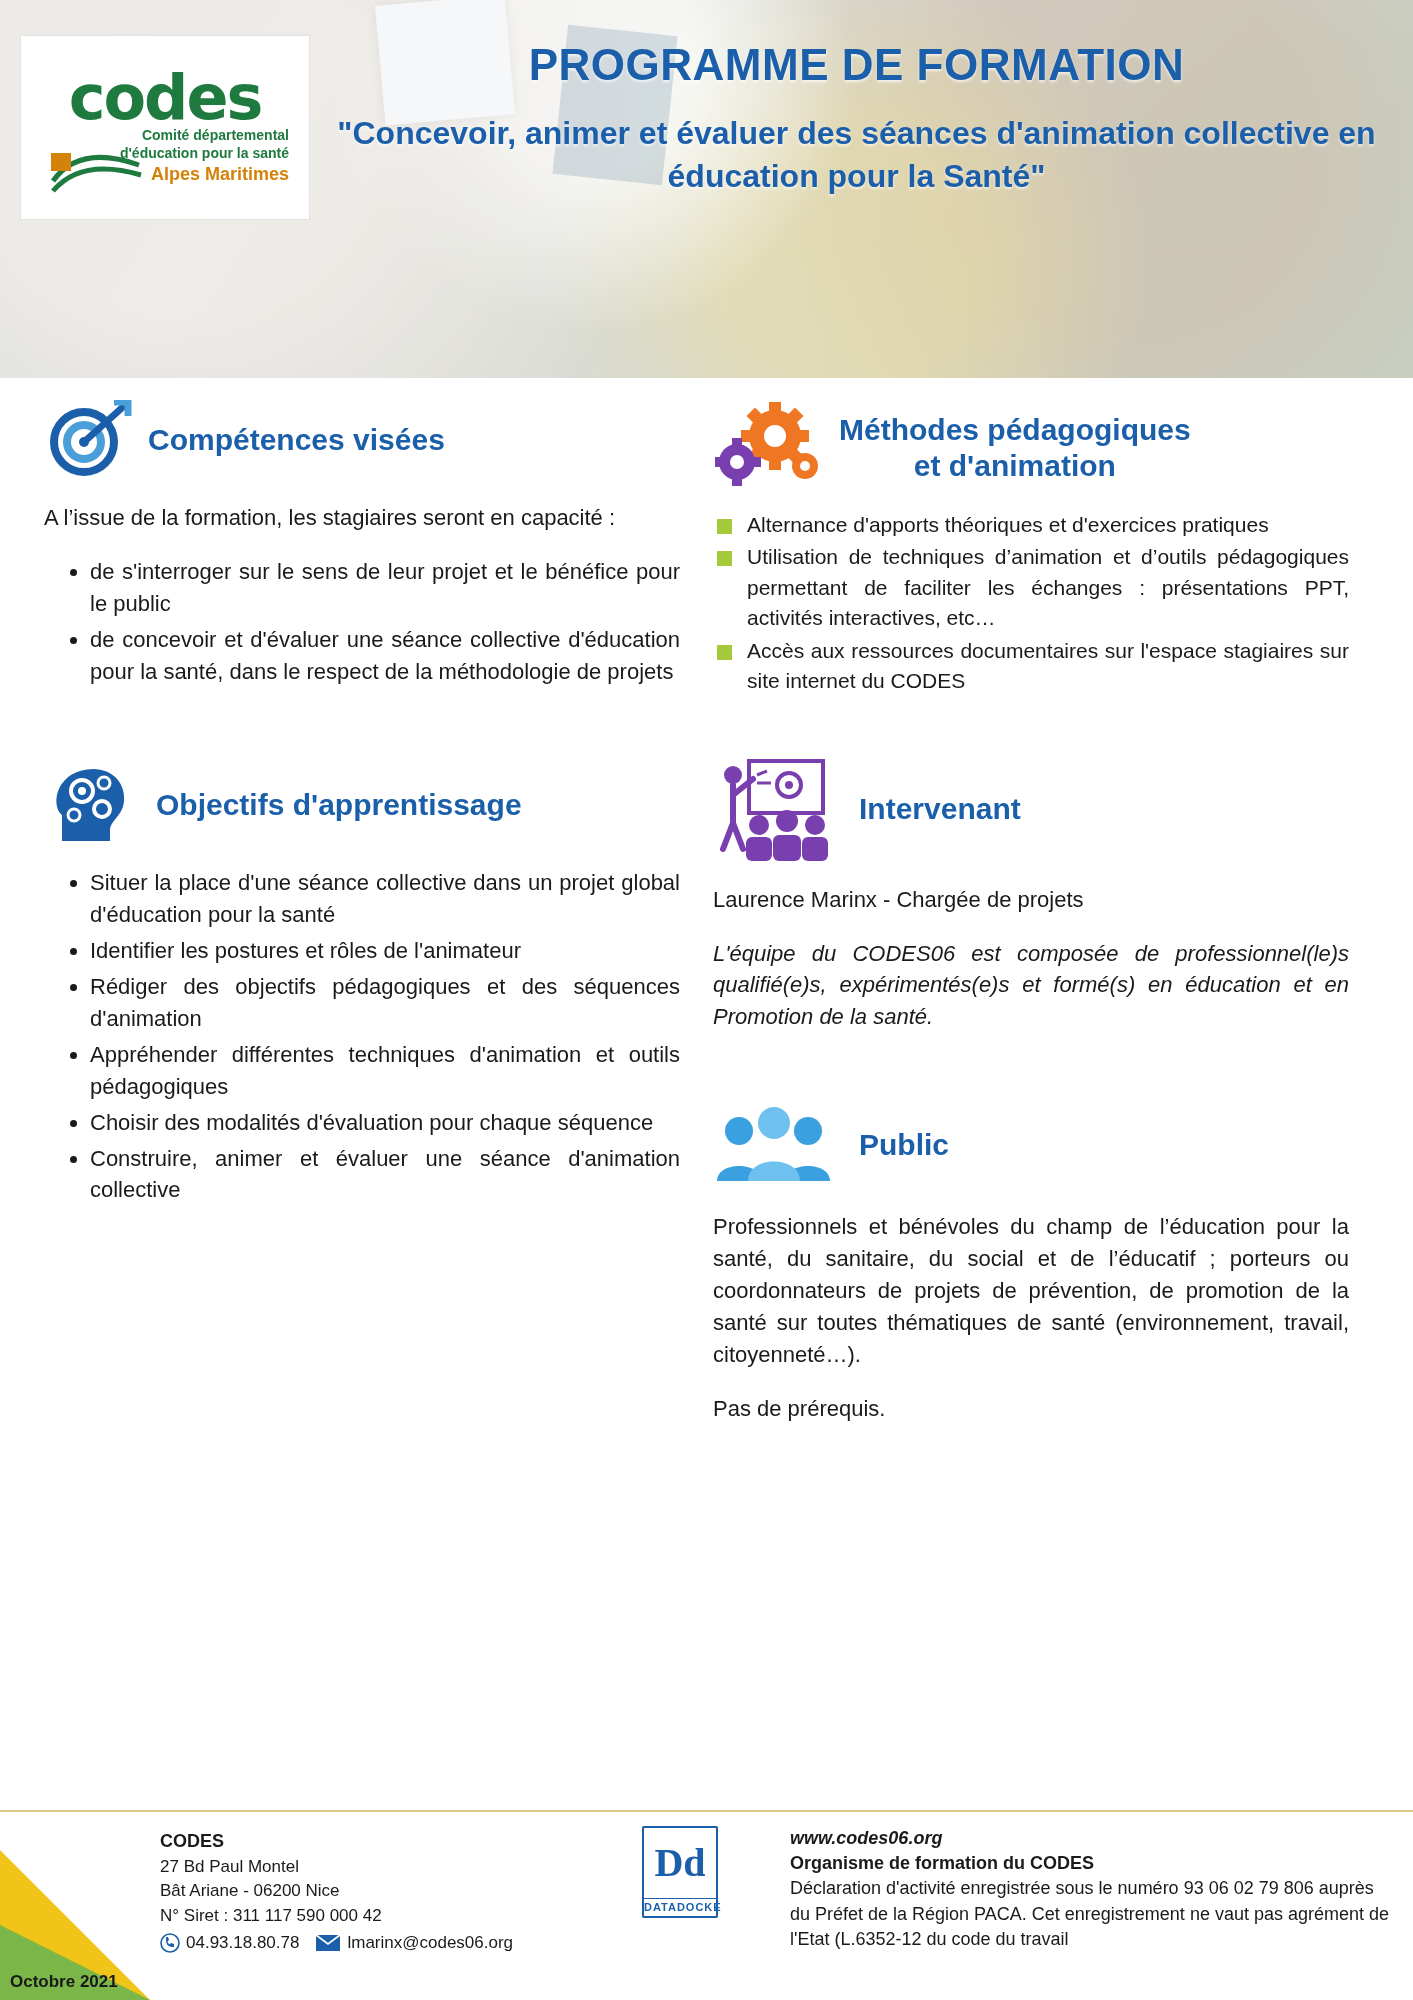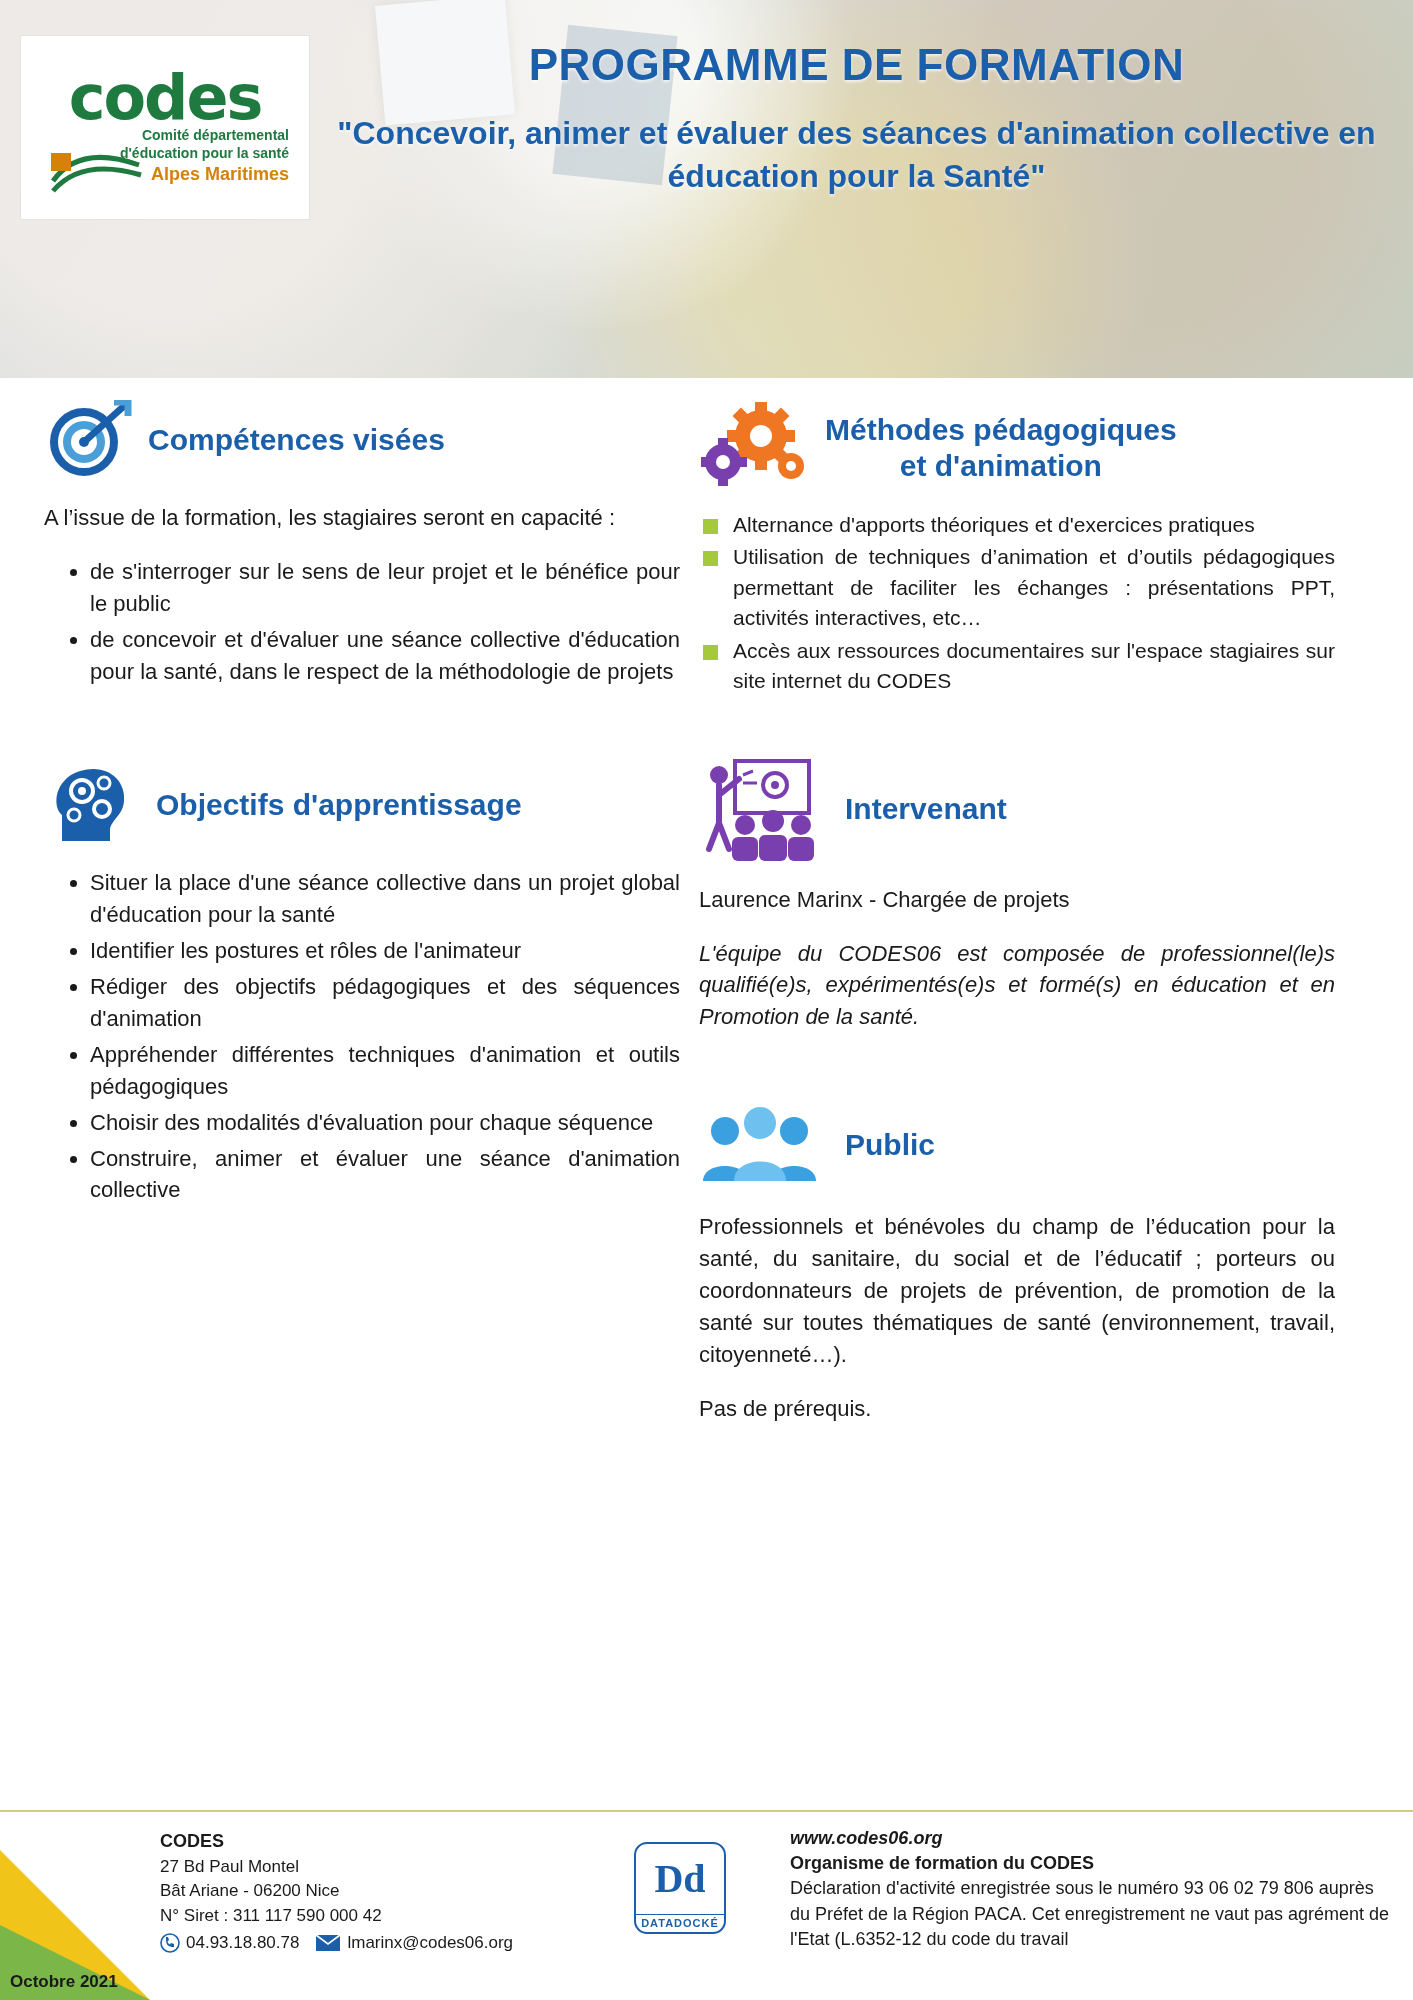--- a/index.html
+++ b/index.html
@@ -118,21 +118,21 @@
     line-height: 1.35;
     text-shadow: 0 2px 3px rgba(255,255,255,0.7);
   }
 
   
   .content {
     position: relative;
     width: 1413px;
     padding: 22px 44px 0 44px;
     display: flex;
-    gap: 19px;
+    gap: 33px;
   }
   .col { width: 636px; }
   .col-left { width: 636px; }
   .col-right { width: 636px; }
 
   .section { margin-bottom: 10px; }
   .sec-head {
     display: flex;
     align-items: center;
     gap: 16px;
@@ -230,24 +230,24 @@
     gap: 6px;
     margin-top: 2px;
   }
   .footer-dd {
     position: absolute;
     left: 625px; top: 14px;
     width: 110px; text-align: center;
   }
   .dd-badge {
     border: 2px solid #1b5faa;
-    width: 92px; height: 92px;
-    margin: 16px auto;
+    width: 76px; height: 92px;
+    margin: 0 auto;
     position: relative;
-    border-radius: 13px;
+    border-radius: 2px;
   }
   .dd-letters {
     font-size: 40px;
     font-weight: bold;
     color: #1b5faa;
     line-height: 70px;
     font-family: "Liberation Serif", serif;
   }
   .dd-word {
     font-size: 11px;

